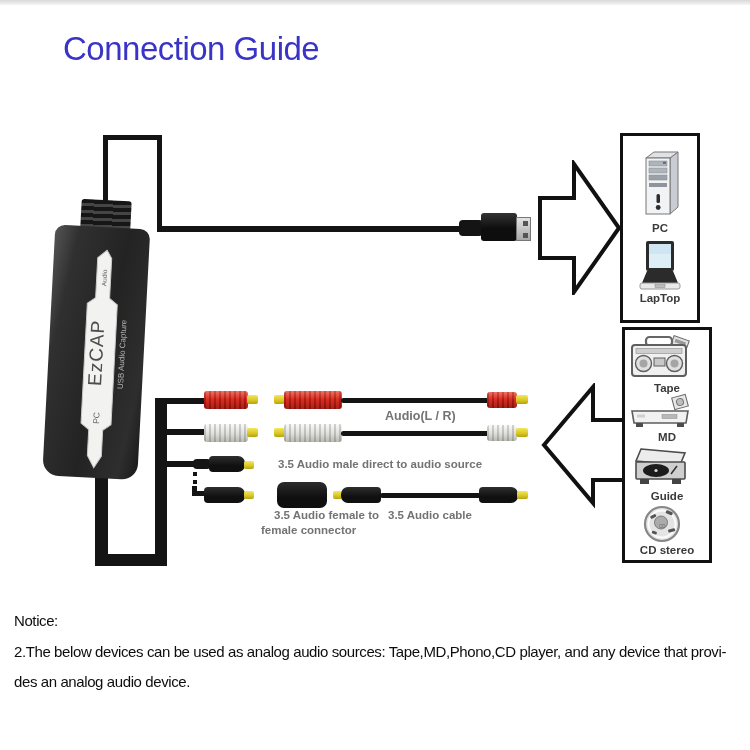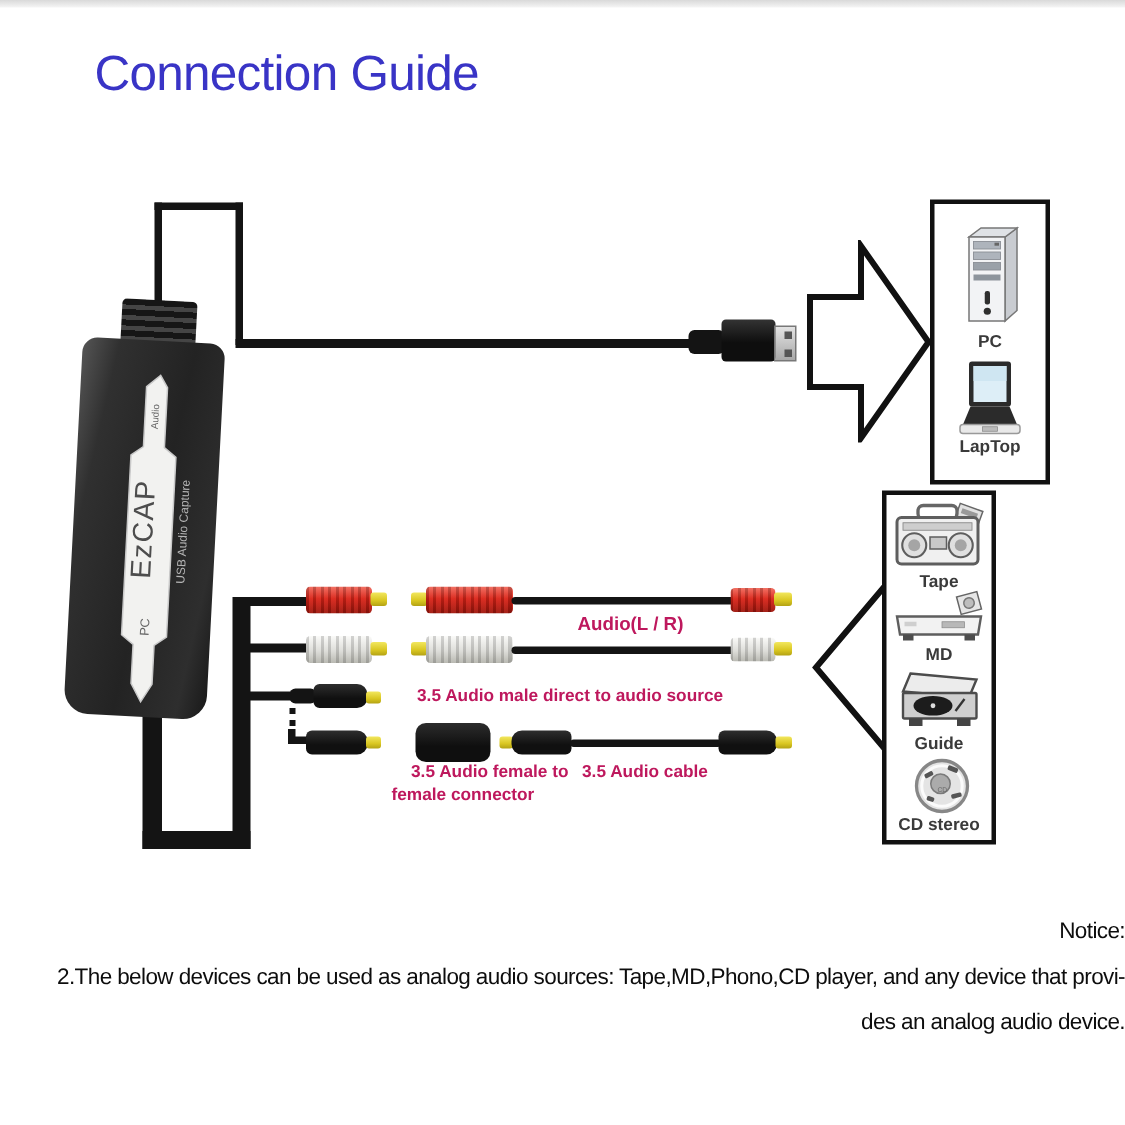--- a/index.html
+++ b/index.html
@@ -3,33 +3,33 @@
 <meta charset="utf-8">
 <style>
   html,body{margin:0;padding:0;background:#fff;}
   #stage{position:relative;width:750px;height:750px;background:#fff;overflow:hidden;
          font-family:"Liberation Sans",sans-serif;}
   .abs{position:absolute;}
   .line{position:absolute;background:#141414;}
   .dotline{position:absolute;background:repeating-linear-gradient(180deg,#141414 0 4px,transparent 4px 8px);}
   .box{position:absolute;background:#fff;border:3px solid #111;box-sizing:border-box;}
   .icon-label{position:absolute;width:100%;text-align:center;font-weight:bold;font-size:11.5px;color:#3a3a3a;}
-  .clabel{position:absolute;font-weight:bold;color:#be185d;font-size:11.5px;white-space:nowrap;}
+  .clabel{position:absolute;font-weight:bold;color:#737373;font-size:11.5px;white-space:nowrap;}
   .rca-body{position:absolute;border-radius:3px;}
   .rca-red{background:repeating-linear-gradient(90deg,rgba(0,0,0,.18) 0 2px,rgba(255,255,255,.05) 2px 5px),
            linear-gradient(180deg,#f26a5c,#da2317 45%,#9e150c);}
   .rca-white{background:repeating-linear-gradient(90deg,rgba(0,0,0,.16) 0 2px,rgba(255,255,255,0) 2px 5px),
            linear-gradient(180deg,#fafaf8,#dededa 55%,#b9b9b2);}
   .tip{position:absolute;background:linear-gradient(180deg,#f2e75e,#d9c621 60%,#b3a214);border-radius:2px;}
   .p35{position:absolute;background:linear-gradient(180deg,#2e2e2e,#101010 60%);border-radius:4px 7px 7px 4px;}
   .boot{position:absolute;background:#141414;border-radius:4px;}
   .cable{position:absolute;background:#141414;border-radius:3px;}
   .vtext{position:absolute;writing-mode:vertical-rl;transform:rotate(180deg);text-align:center;}
   #title{position:absolute;left:63px;top:30px;font-size:33px;letter-spacing:-0.5px;color:#3934c6;}
-  .notice-line{line-height:30.5px;font-size:15px;letter-spacing:-0.4px;color:#0d0d0d;white-space:nowrap;text-align:right;}
+  .notice-line{line-height:30.5px;font-size:15px;letter-spacing:-0.4px;color:#0d0d0d;white-space:nowrap;}
   svg{display:block;}
 </style>
 </head>
 <body>
 
 <div id="stage">
 
   <div class="abs" style="left:0;top:0;width:750px;height:5px;background:linear-gradient(#d9d9d9,#f5f5f5);"></div>
 
   <div id="title">Connection Guide</div>
@@ -135,21 +135,21 @@
         <rect x="11" y="5" width="22" height="24" fill="#ddeef7"></rect>
         <rect x="11" y="5" width="22" height="10" fill="#cfe6f2"></rect>
         <polygon points="4,44 40,44 35,32 9,32" fill="#2b2b2b"></polygon>
         <rect x="2" y="44" width="40" height="6" rx="2" fill="#e9e9e9" stroke="#999"></rect>
         <rect x="17" y="45.5" width="10" height="3" fill="#bbb" stroke="#888" stroke-width="0.5"></rect>
       </svg>
     </span>
     <div class="icon-label" style="top:156px;">LapTop</div>
   </div>
 
-  <div class="box" style="left:588px;top:327px;width:76px;height:236px;">
+  <div class="box" style="left:622px;top:327px;width:90px;height:236px;">
     <span class="abs" style="left:5px;top:4px;">
       <svg width="60" height="50" viewBox="0 0 60 50">
         <g transform="rotate(20 50 9)">
           <rect x="42" y="4" width="16" height="11" fill="#e2e2e2" stroke="#666"></rect>
           <rect x="44.5" y="6.5" width="11" height="3.5" fill="#999"></rect>
         </g>
         <rect x="16" y="3" width="26" height="9" rx="3.5" fill="none" stroke="#666" stroke-width="2.2"></rect>
         <rect x="2" y="11" width="54" height="31" rx="3" fill="#f0f0f0" stroke="#5e5e5e" stroke-width="2"></rect>
         <rect x="6" y="14.5" width="46" height="5" fill="#cecece" stroke="#8a8a8a" stroke-width="0.6"></rect>
         <circle cx="13.5" cy="29.5" r="8" fill="#e0e0e0" stroke="#5e5e5e" stroke-width="1.4"></circle>

